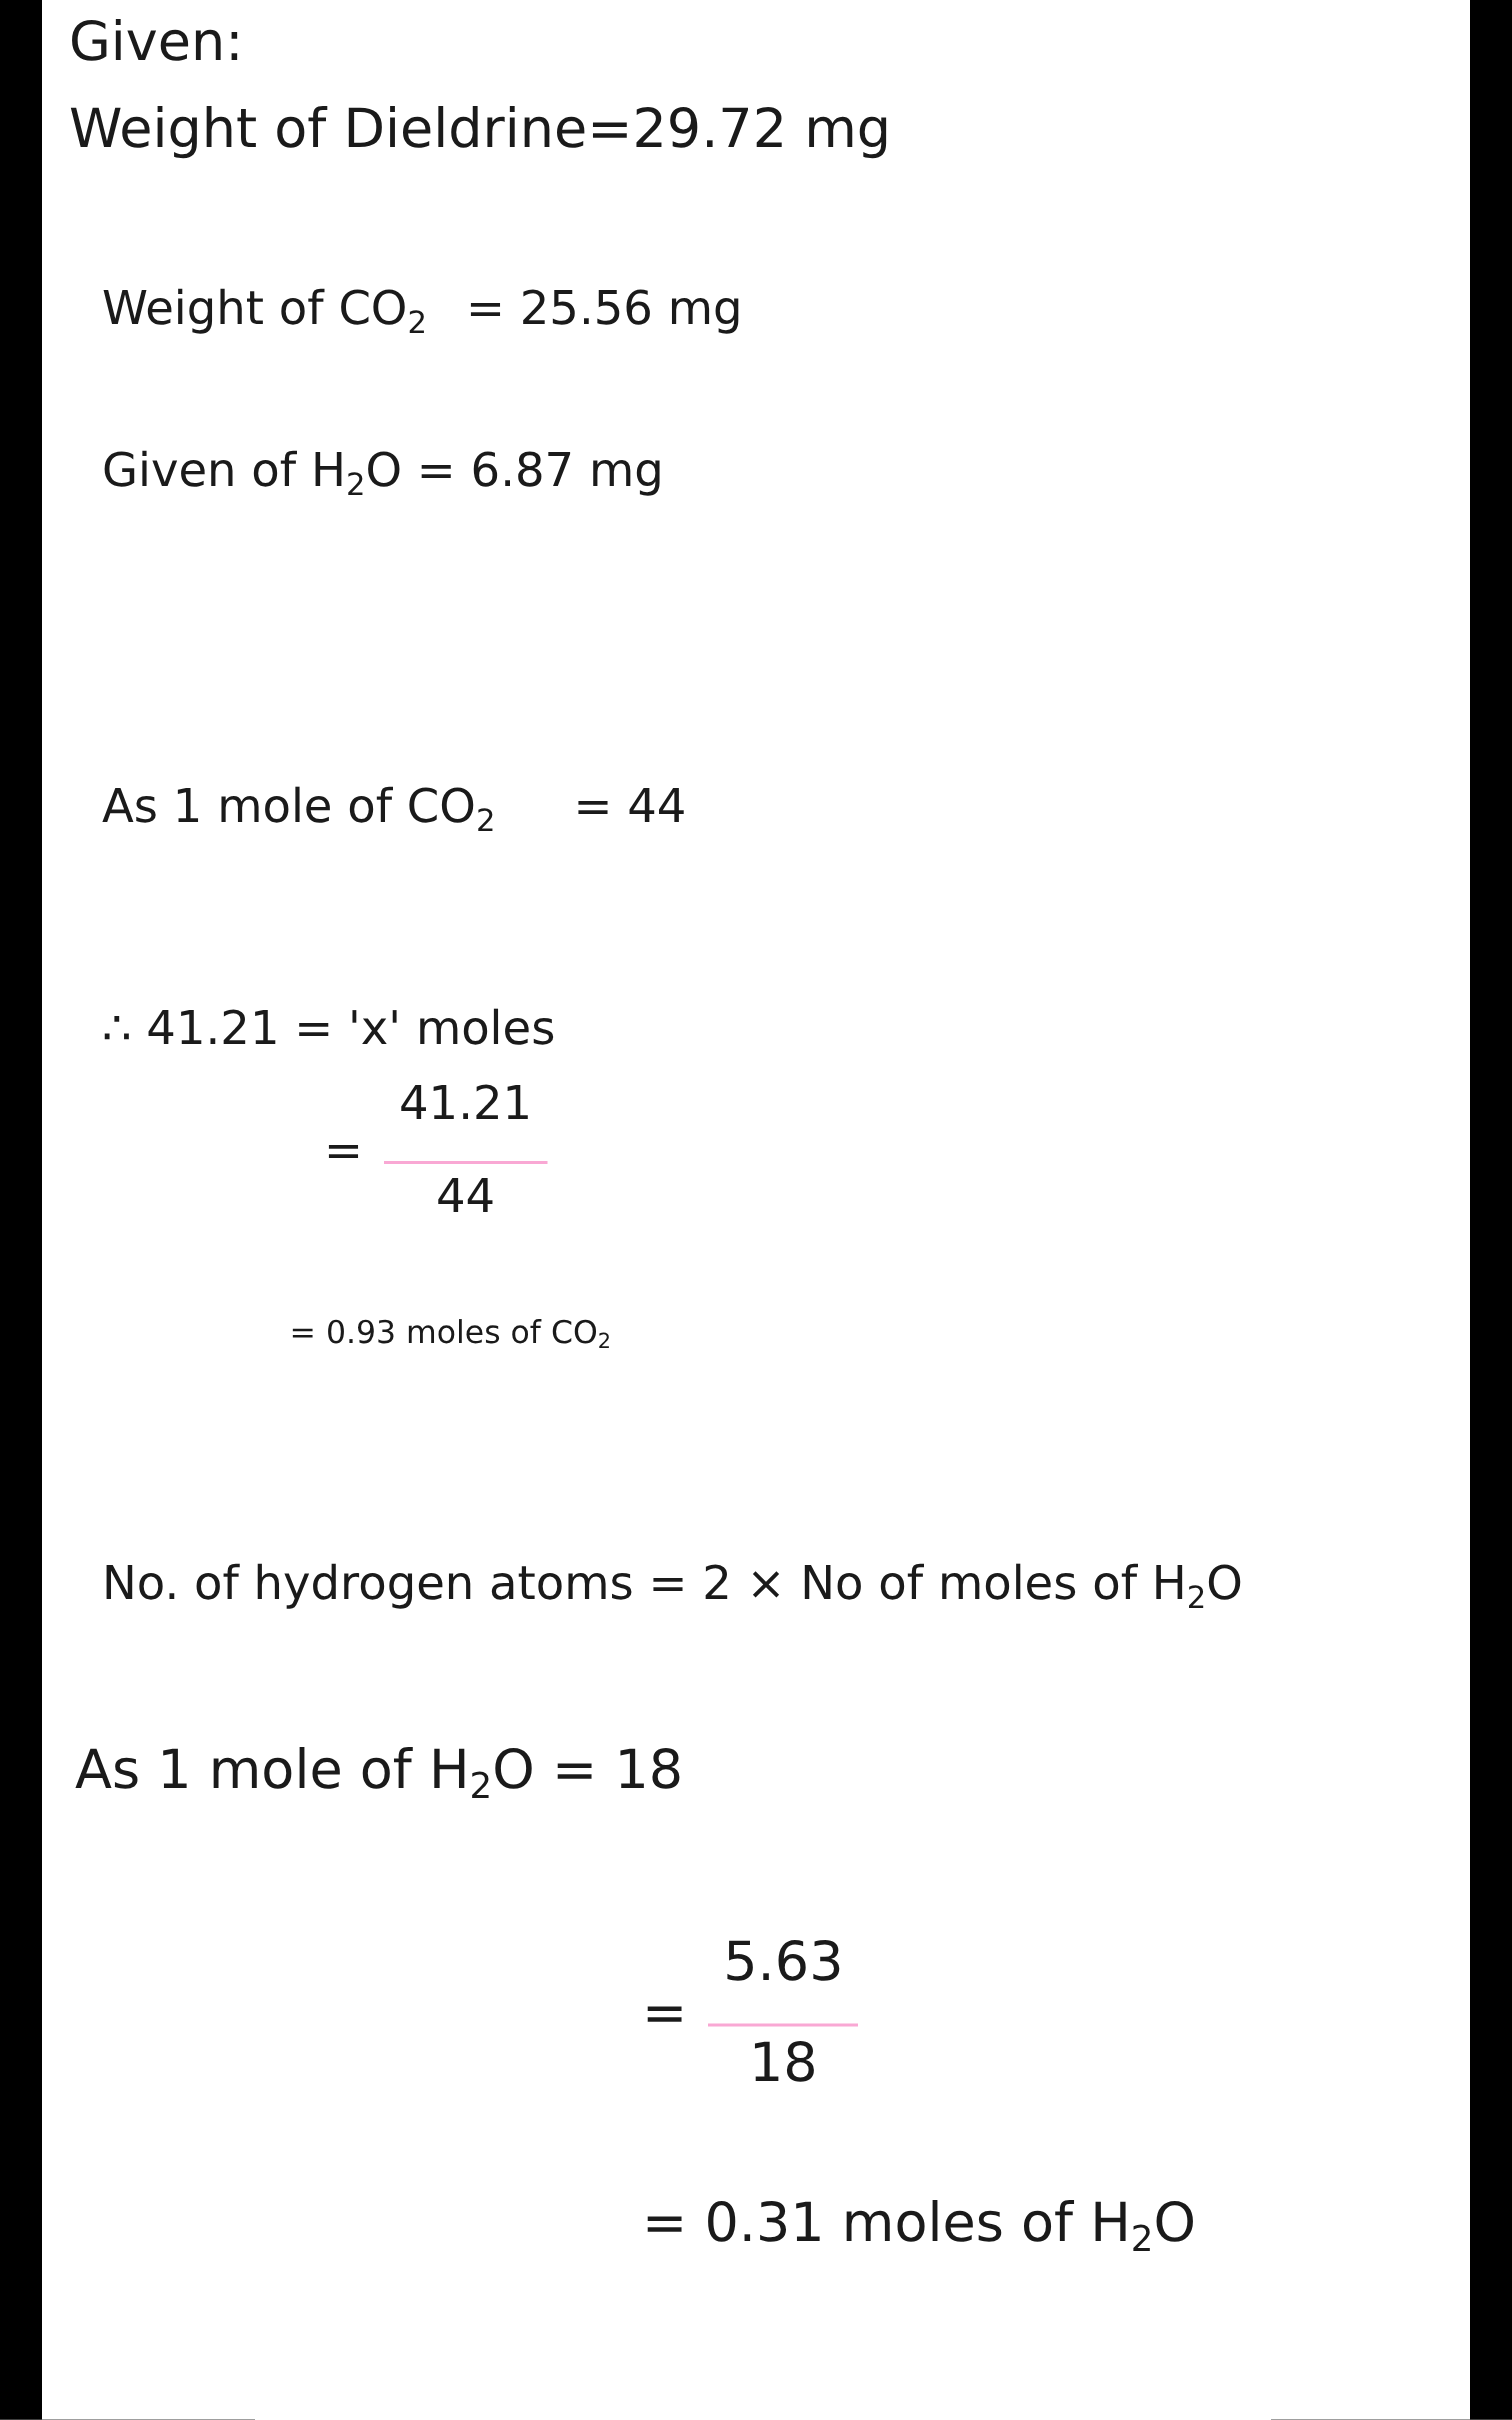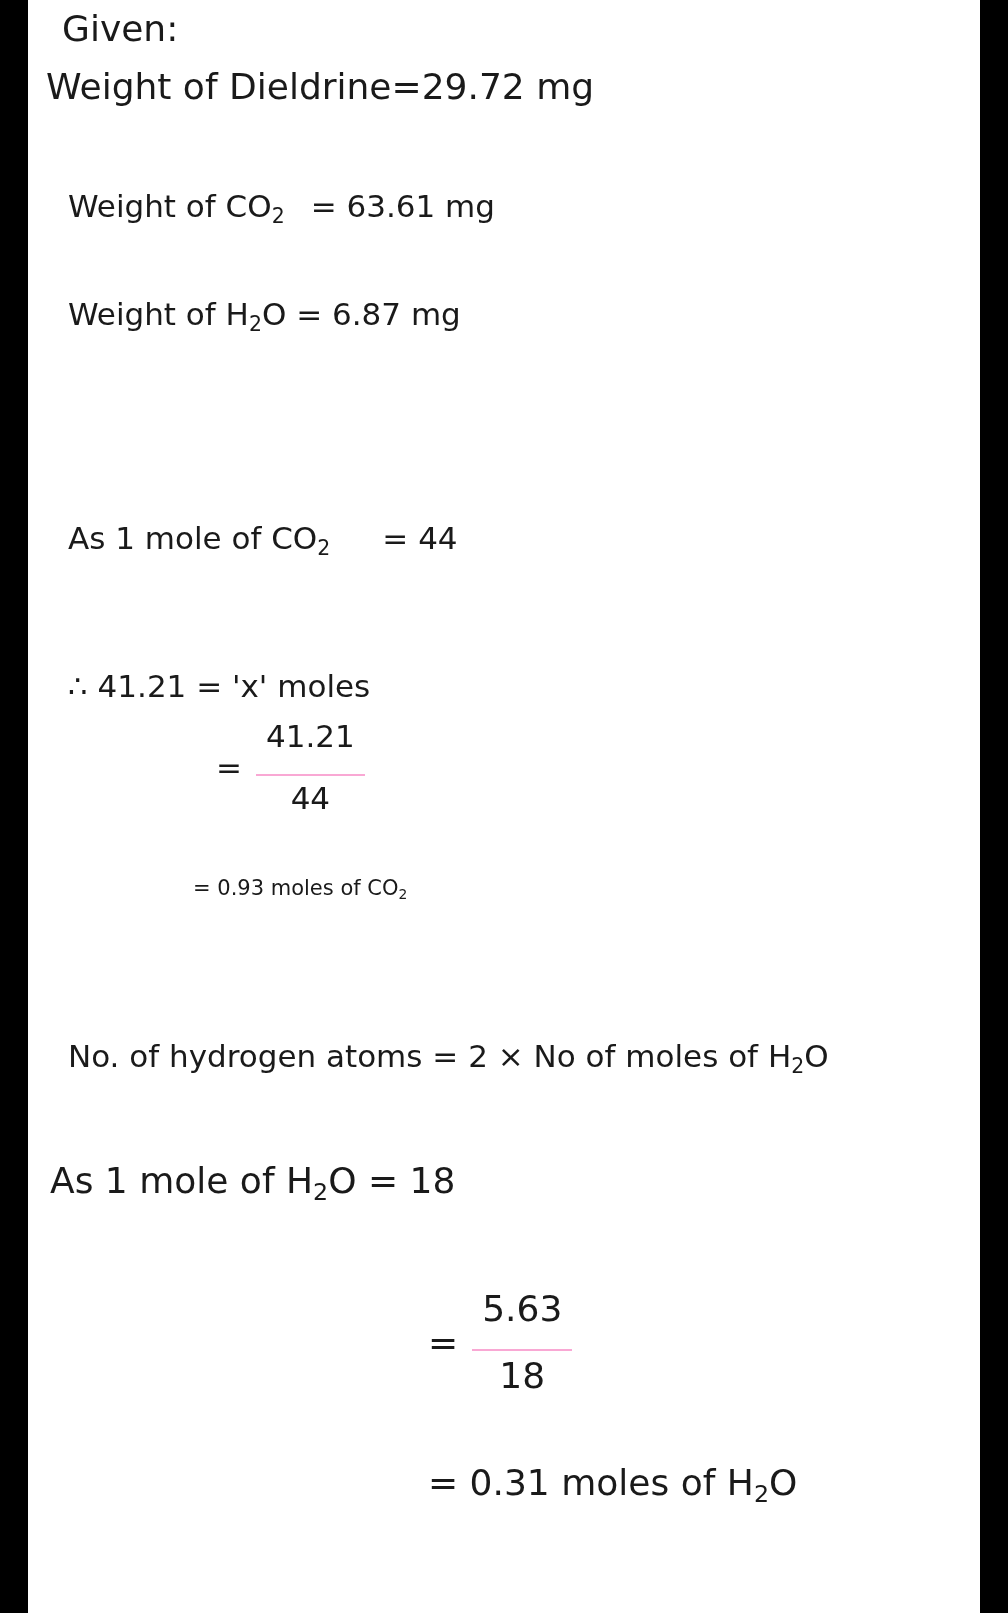--- a/index.html
+++ b/index.html
@@ -25,21 +25,20 @@
   .line {
     position: absolute;
     white-space: nowrap;
     font-weight: 400;
   }
   
   .given {
     left: 18px;
     top: 8px;
     font-size: 36px;
-    margin-left: 16px;
   }
   .wt-dieldrine {
     left: 18px;
     top: 66px;
     font-size: 36px;
   }
   
   .l1 { left: 40px; top: 188px; font-size: 31px; }
   .l2 { left: 40px; top: 296px; font-size: 31px; }
   .l3 { left: 40px; top: 404px; font-size: 31px; }
@@ -94,25 +93,25 @@
 </style>
 </head>
 <body>
 
 <div class="page">
 
   <div class="line given">Given:</div>
   <div class="line wt-dieldrine">Weight of Dieldrine=29.72 mg</div>
 
   <div class="line l1">
-    <span>Weight of CO</span><sub>2</sub><span class="sp-lg"></span><span>= 63.61 mg</span>
+    <span>Weight of CO</span><sub>2</sub><span class="sp-lg"></span><span>= 25.56 mg</span>
   </div>
 
   <div class="line l2">
-    <span>Weight of H</span><sub>2</sub><span>O = 6.87 mg</span>
+    <span>Given of H</span><sub>2</sub><span>O = 6.87 mg</span>
   </div>
 
 
   <div class="line l4">
     <span>As 1 mole of CO</span><sub>2</sub><span class="sp-lg"></span><span class="sp-lg"></span><span>= 44</span>
   </div>
 
   <div class="line l5">∴ 41.21 = 'x' moles</div>
 
   <div class="frac1">

